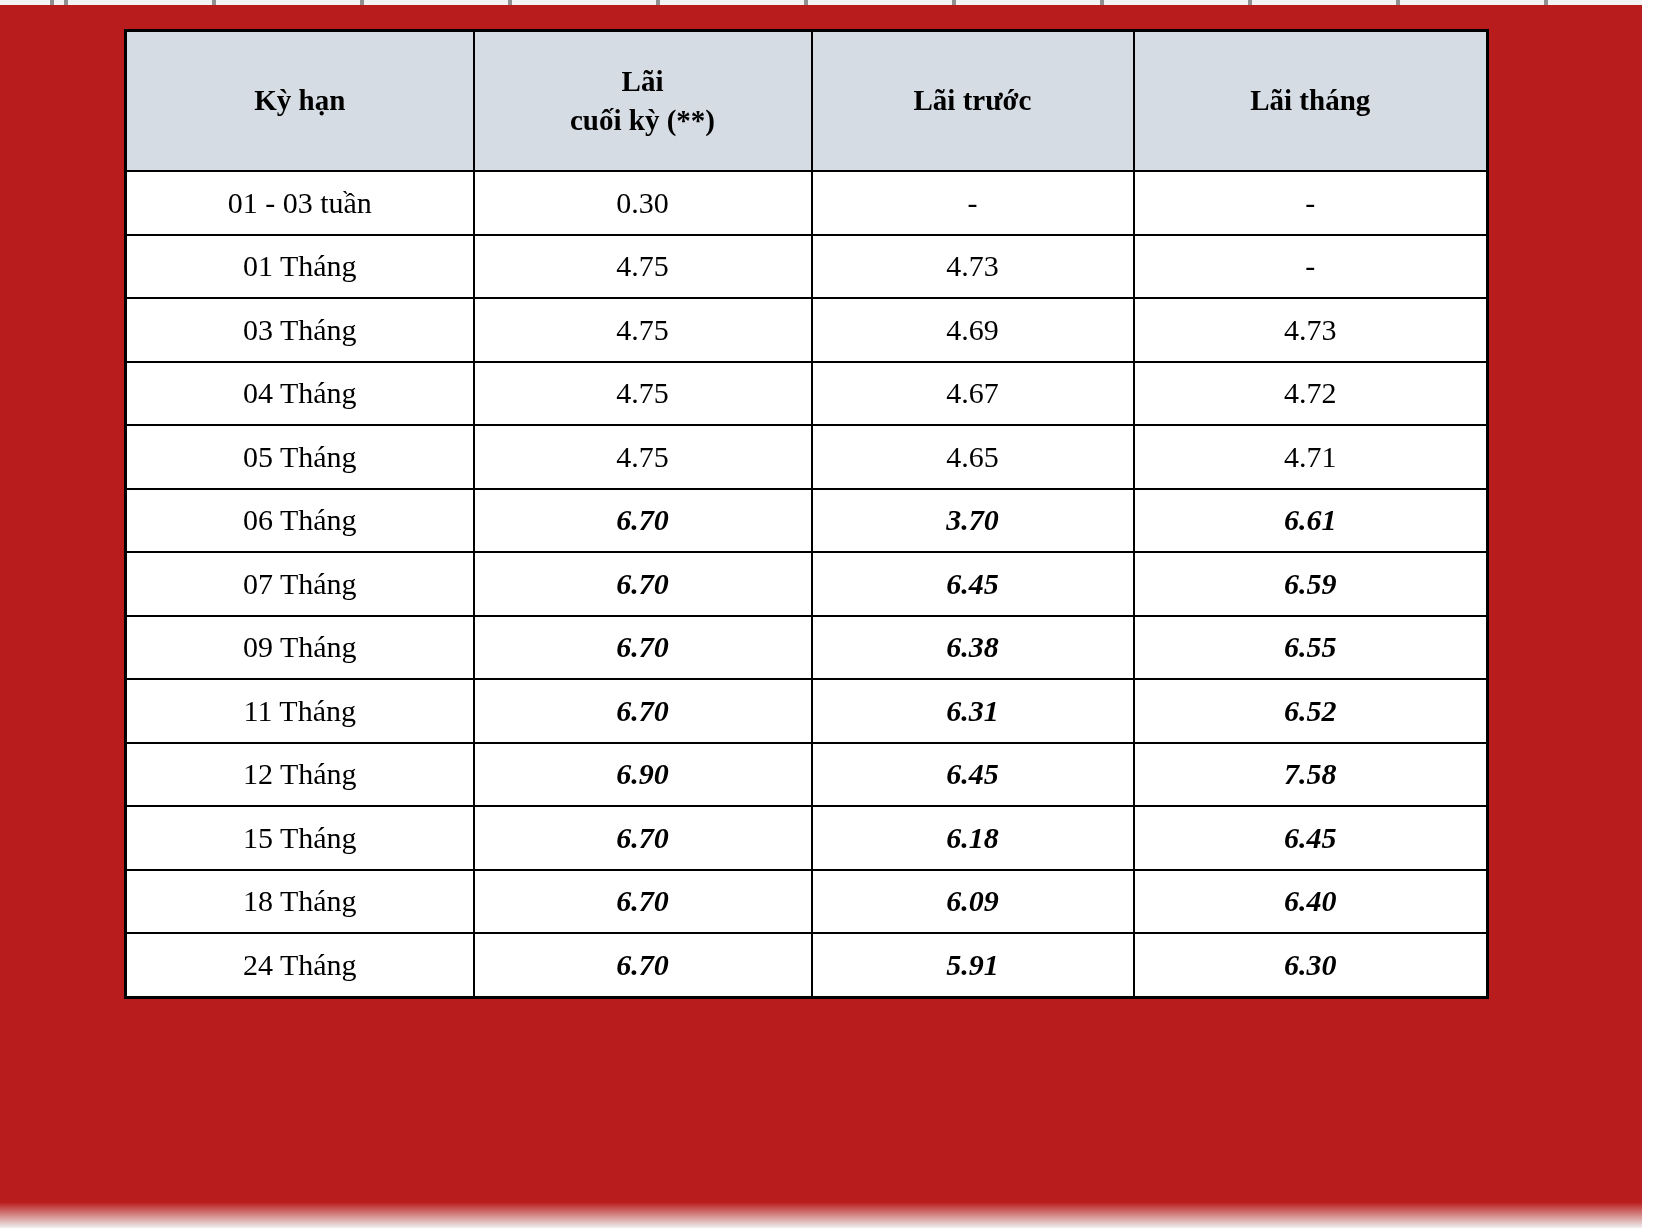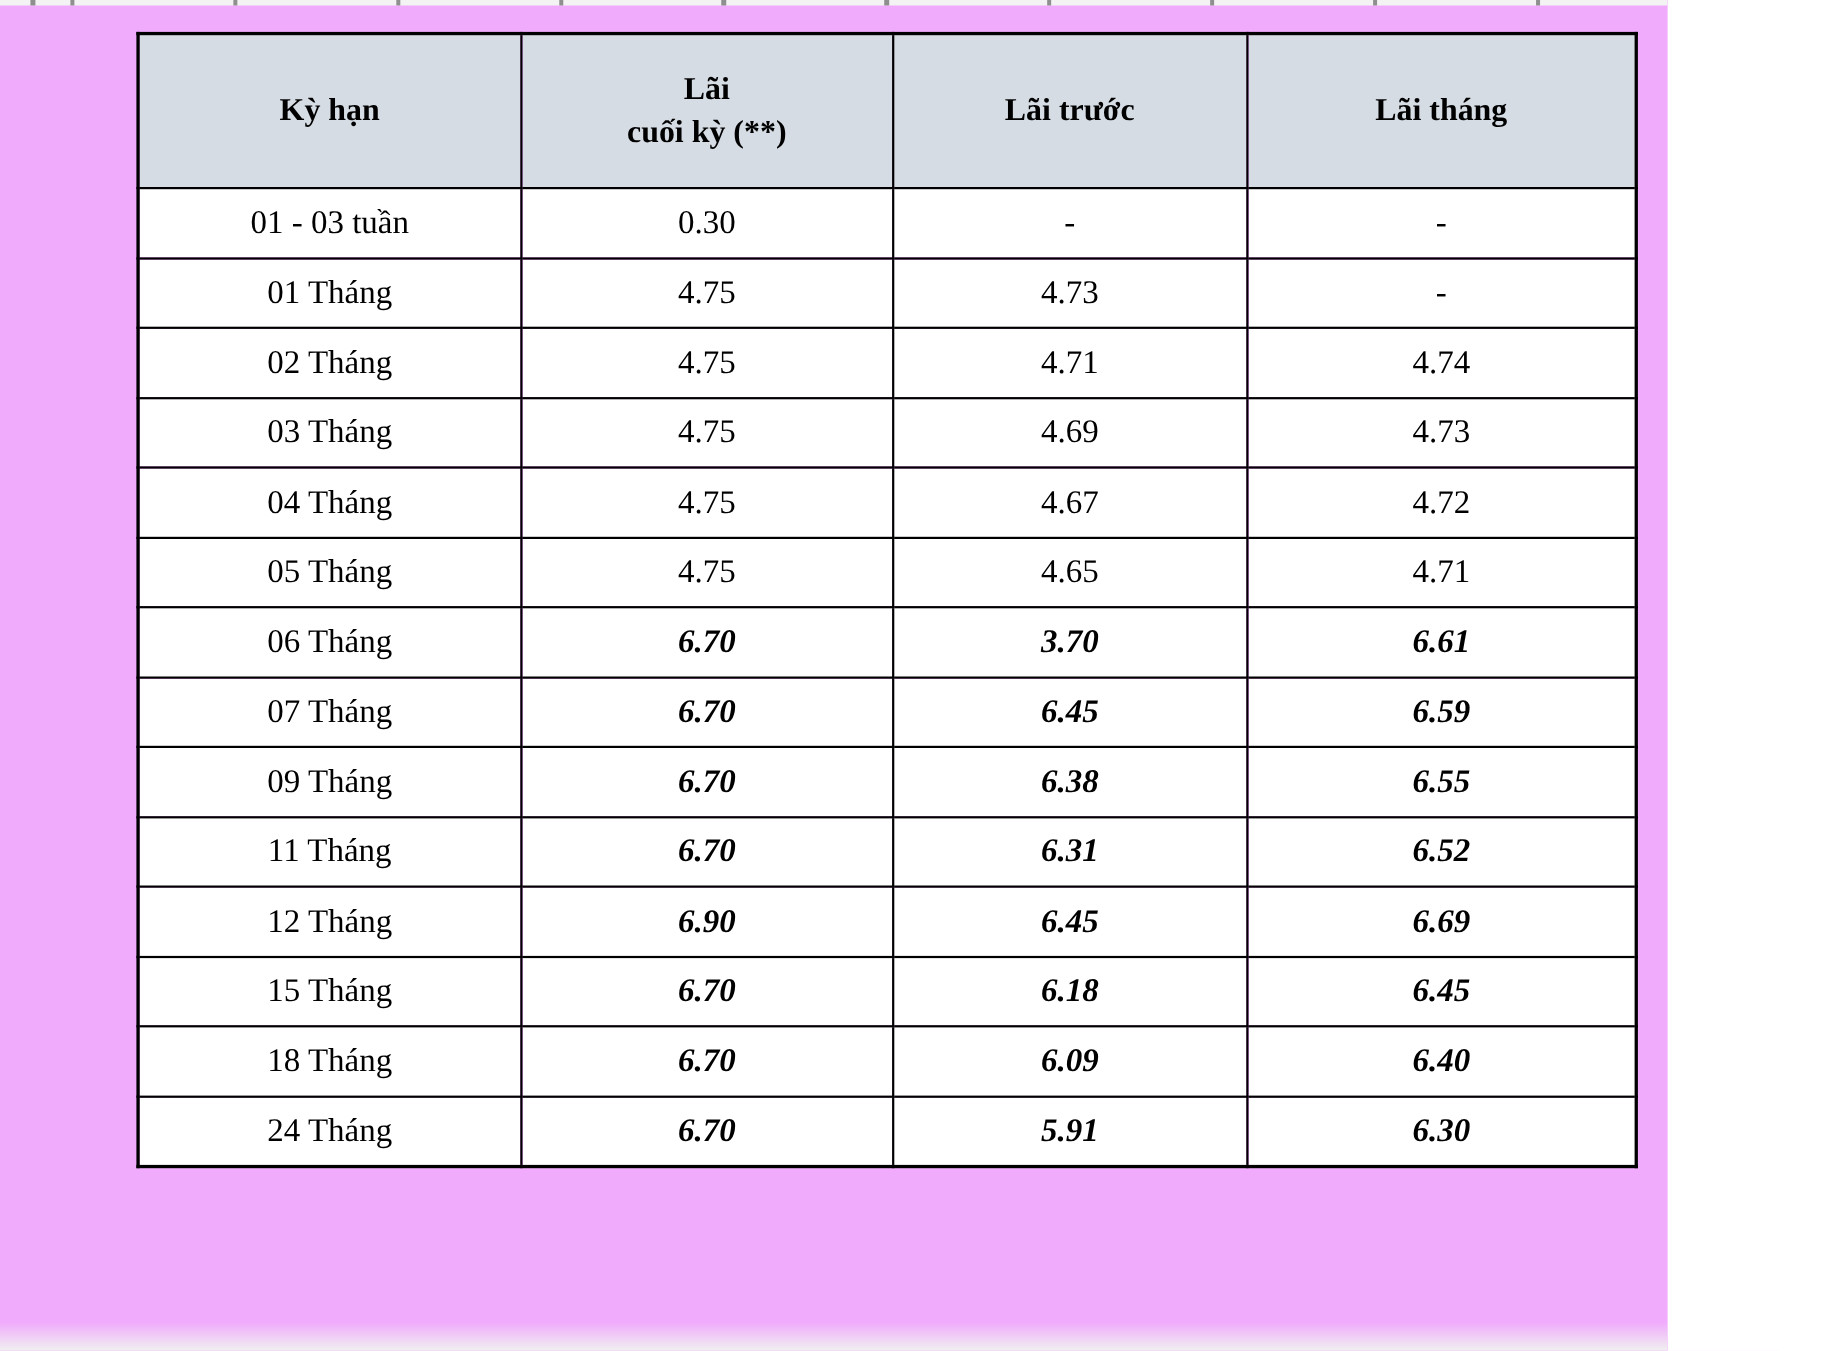--- a/index.html
+++ b/index.html
@@ -2,23 +2,23 @@
 <html><head>
 <meta charset="utf-8">
 <style>
   html, body {
     margin: 0;
     padding: 0;
     background: #ffffff;
   }
   .page {
     position: relative;
-    width: 1516px;
+    width: 1642px;
     height: 1228px;
-    background: #f0abfc;
+    background: #b91c1c;
     overflow: hidden;
     font-family: "Liberation Serif", "DejaVu Serif", serif;
     color: #000000;
   }
   
   .ruler-strip {
     position: absolute;
     top: 0; left: 0; right: 0;
     height: 5px;
     background-color: #f3f3f3;
@@ -99,26 +99,20 @@
           <td>-</td>
           <td>-</td>
         </tr>
         <tr>
           <td>01 Tháng</td>
           <td>4.75</td>
           <td>4.73</td>
           <td>-</td>
         </tr>
         <tr>
-          <td>02 Tháng</td>
-          <td>4.75</td>
-          <td>4.71</td>
-          <td>4.74</td>
-        </tr>
-        <tr>
           <td>03 Tháng</td>
           <td>4.75</td>
           <td>4.69</td>
           <td>4.73</td>
         </tr>
         <tr>
           <td>04 Tháng</td>
           <td>4.75</td>
           <td>4.67</td>
           <td>4.72</td>
@@ -150,21 +144,21 @@
         <tr>
           <td>11 Tháng</td>
           <td class="em">6.70</td>
           <td class="em">6.31</td>
           <td class="em">6.52</td>
         </tr>
         <tr>
           <td>12 Tháng</td>
           <td class="em">6.90</td>
           <td class="em">6.45</td>
-          <td class="em">6.69</td>
+          <td class="em">7.58</td>
         </tr>
         <tr>
           <td>15 Tháng</td>
           <td class="em">6.70</td>
           <td class="em">6.18</td>
           <td class="em">6.45</td>
         </tr>
         <tr>
           <td>18 Tháng</td>
           <td class="em">6.70</td>

